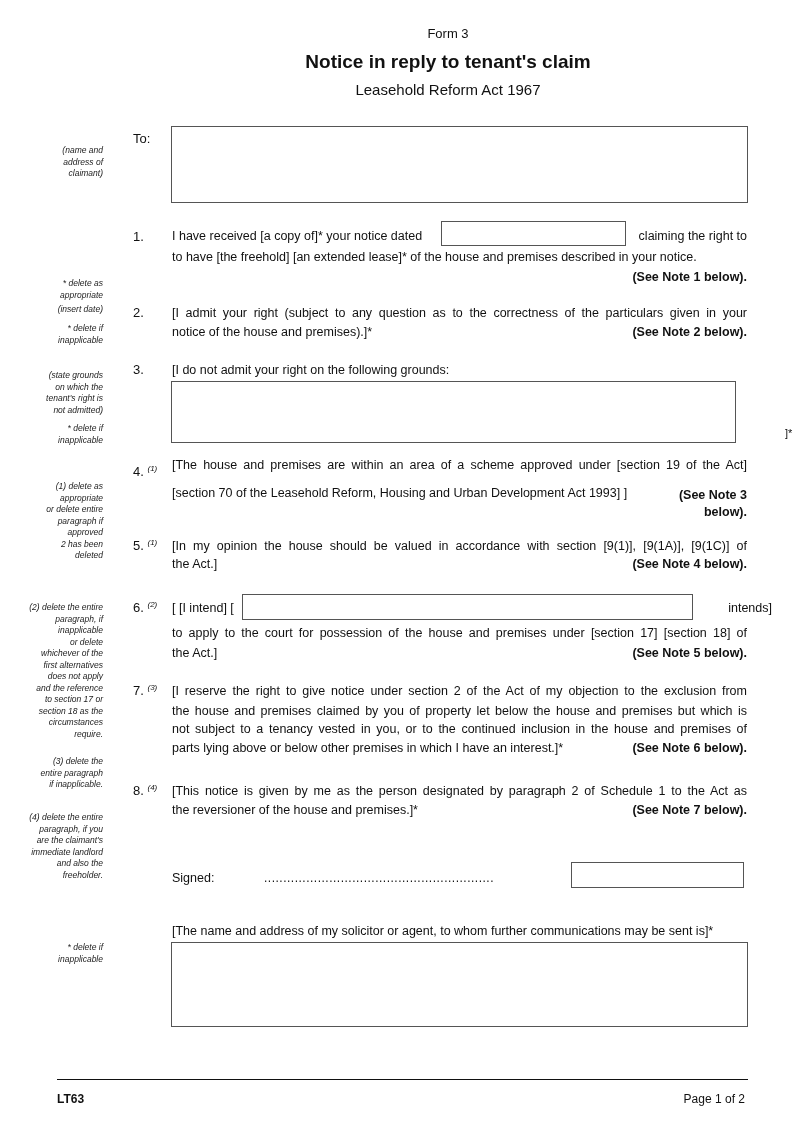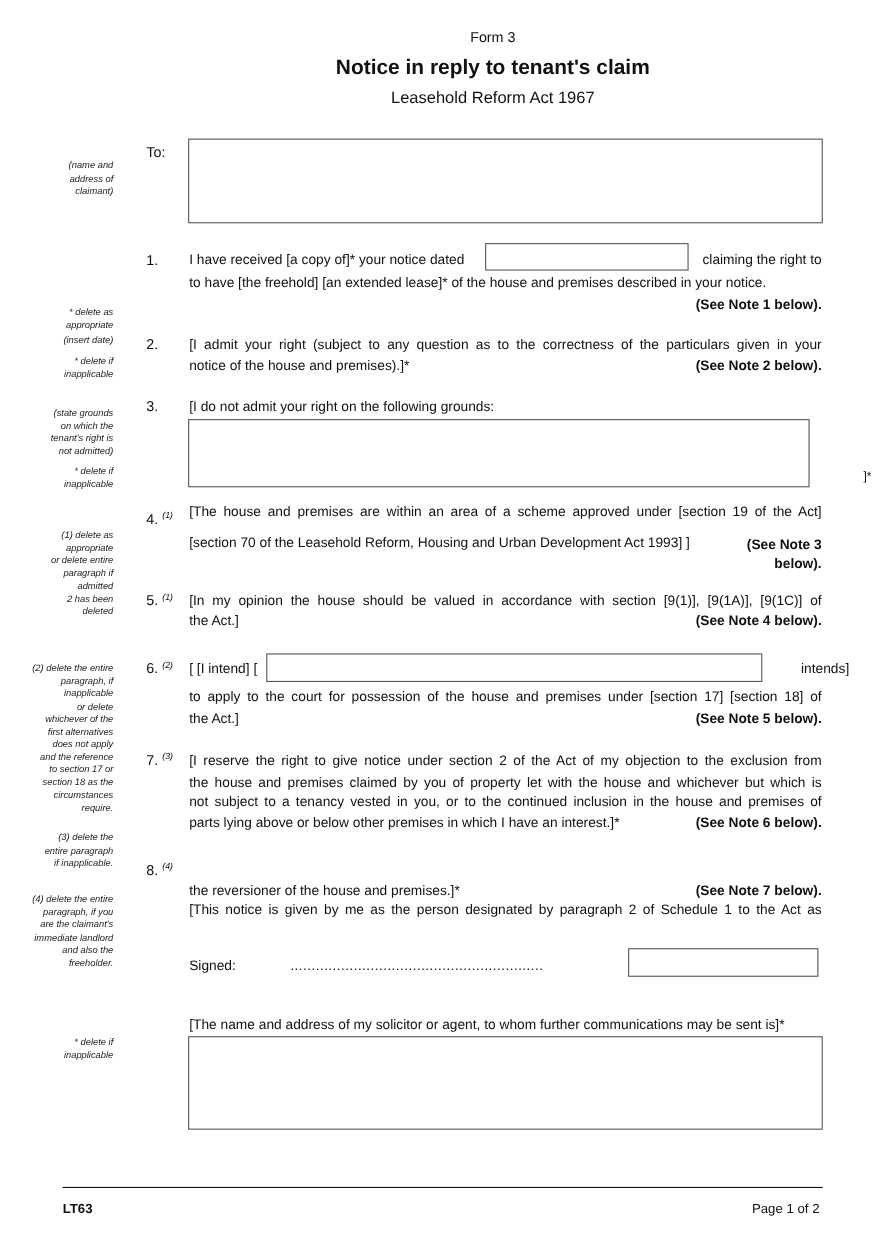--- a/index.html
+++ b/index.html
@@ -64,21 +64,21 @@
 </div>
 <div class="margin-note" style="top:423px;">
   <div>* delete if</div>
   <div>inapplicable</div>
 </div>
 <div class="margin-note" style="top:481px;">
   <div>(1) delete as</div>
   <div>appropriate</div>
   <div>or delete entire</div>
   <div>paragraph if</div>
-  <div>admitted</div>
+  <div>approved</div>
   <div>2 has been</div>
   <div>deleted</div>
 </div>
 <div class="margin-note" style="top:602px;">
   <div>(2) delete the entire</div>
   <div>paragraph, if</div>
   <div>inapplicable</div>
   <div>or delete</div>
   <div>whichever of the</div>
   <div>first alternatives</div>
@@ -149,27 +149,27 @@
 <div class="field" style="top:594px; left:242px; width:451px; height:26px;">
   <input type="text" value="" style="">
 </div>
 <div class="line right" style="top:601px; left:722px; width:50px;">intends]</div>
 <div class="line justify" style="top:626px;">to apply to the court for possession of the house and premises under [section 17] [section 18] of</div>
 <div class="line" style="top:646px;">the Act.]</div>
 <div class="line right bold" style="top:646px;">(See Note 5 below).</div>
 
 <div class="num" style="top:683px;"><span>7.</span> <sup>(3)</sup></div>
 <div class="line justify" style="top:684px;">[I reserve the right to give notice under section 2 of the Act of my objection to the exclusion from</div>
-<div class="line justify" style="top:704px;">the house and premises claimed by you of property let with the house and whichever but which is</div>
+<div class="line justify" style="top:704px;">the house and premises claimed by you of property let below the house and premises but which is</div>
 <div class="line justify" style="top:722px;">not subject to a tenancy vested in you, or to the continued inclusion in the house and premises of</div>
 <div class="line" style="top:741px;">parts lying above or below other premises in which I have an interest.]*</div>
 <div class="line right bold" style="top:741px;">(See Note 6 below).</div>
 
 <div class="num" style="top:783px;"><span>8.</span> <sup>(4)</sup></div>
-<div class="line justify" style="top:820px;">[This notice is given by me as the person designated by paragraph 2 of Schedule 1 to the Act as</div>
+<div class="line justify" style="top:784px;">[This notice is given by me as the person designated by paragraph 2 of Schedule 1 to the Act as</div>
 <div class="line" style="top:803px;">the reversioner of the house and premises.]*</div>
 <div class="line right bold" style="top:803px;">(See Note 7 below).</div>
 
 <div class="line" style="top:871px; width:60px;">Signed:</div>
 <div class="abs dots" style="top:871px; left:216px; width:312px; font-size:12px; overflow:hidden; white-space:nowrap;">............................................................</div>
 <div class="abs" style="top:871px; left:537px; font-size:12.5px;">Date:</div>
 <div class="field" style="top:862px; left:571px; width:173px; height:26px;">
   <input type="text" value="" style="">
 </div>
 

